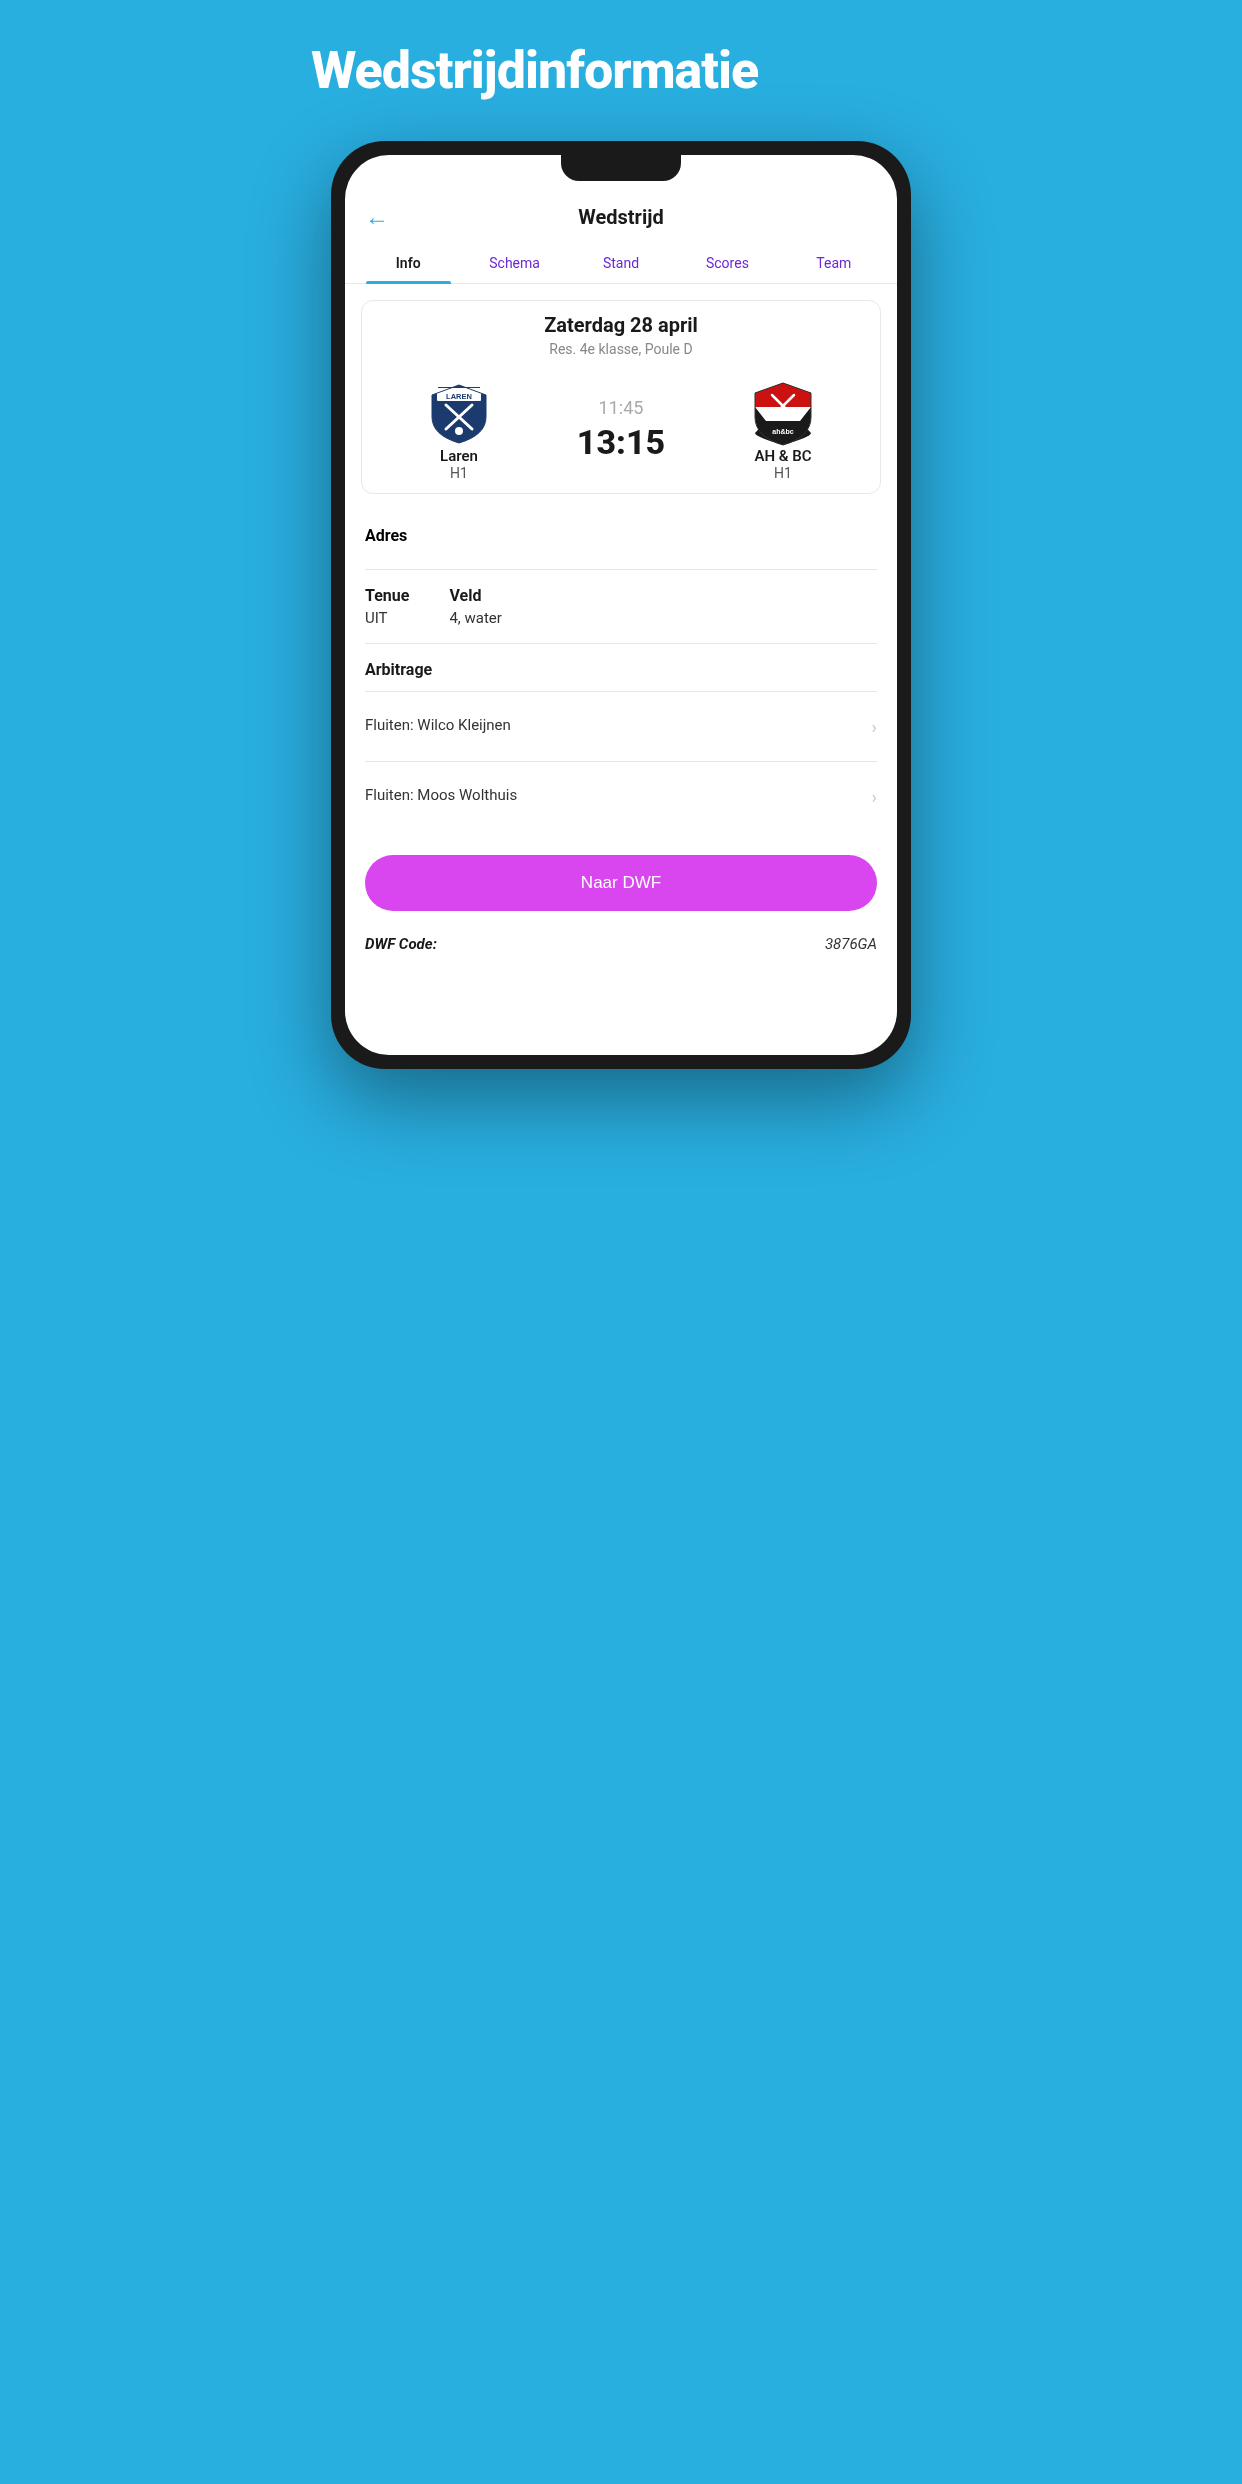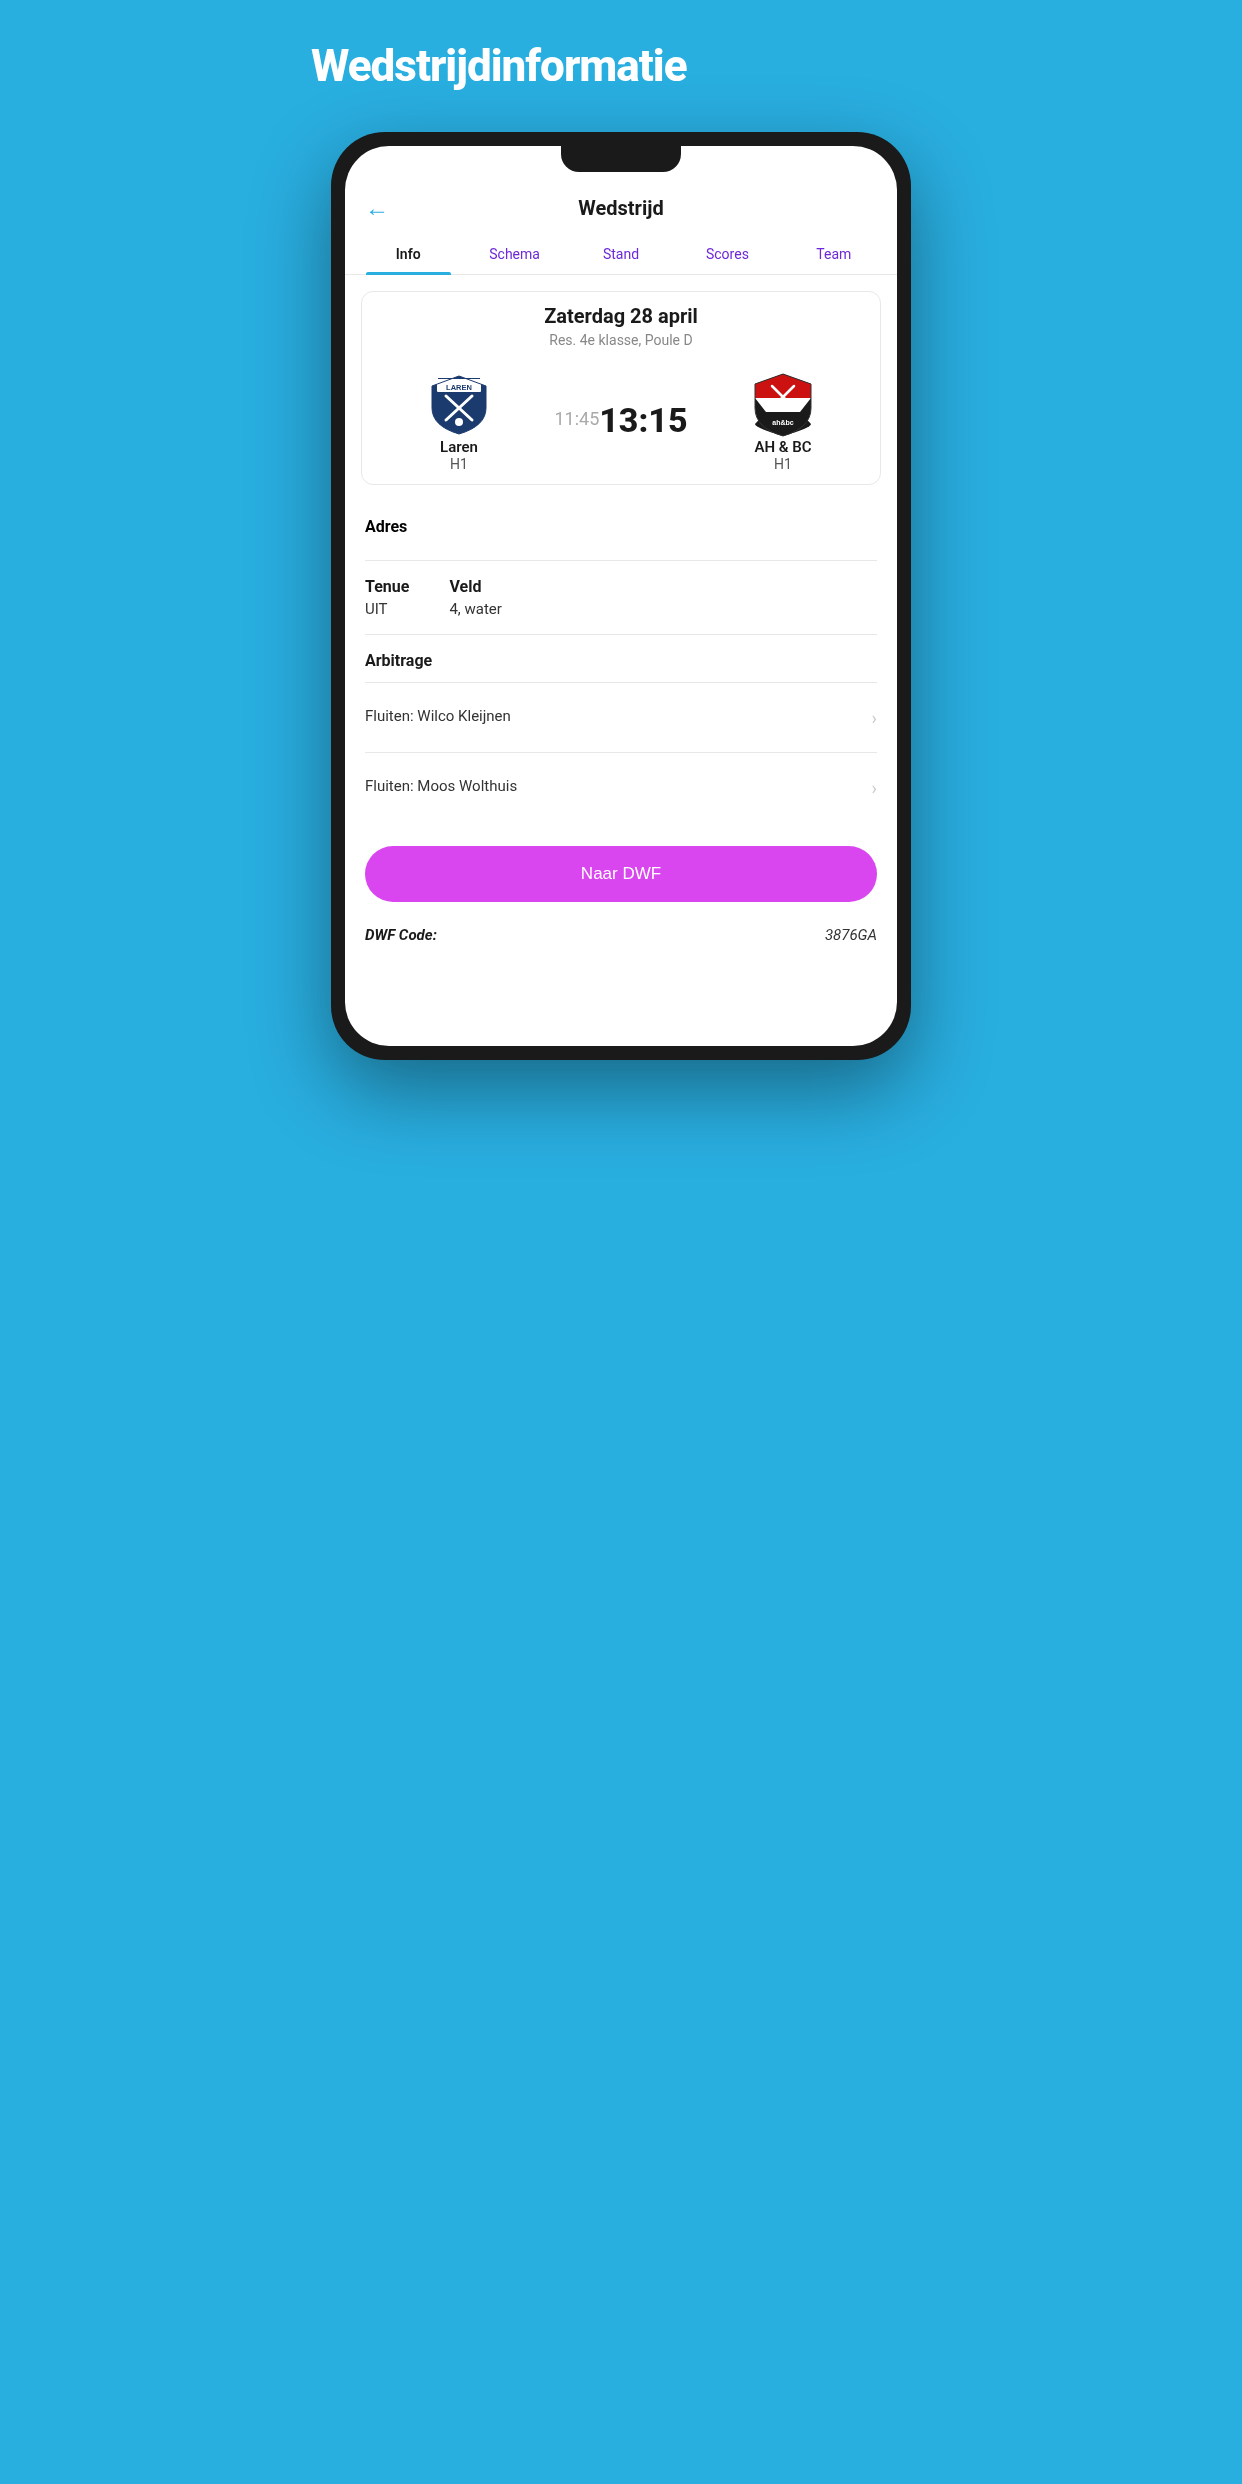--- a/index.html
+++ b/index.html
@@ -10,21 +10,21 @@
       min-height: 100vh;
       display: flex;
       flex-direction: column;
       align-items: center;
       font-family: -apple-system, BlinkMacSystemFont, 'Segoe UI', Roboto, Helvetica, Arial, sans-serif;
       padding: 40px 20px 60px;
     }
 
     .page-title {
       color: white;
-      font-size: 44px;
+      font-size: 52px;
       font-weight: 800;
       margin-bottom: 40px;
       text-align: left;
       width: 100%;
       max-width: 620px;
       letter-spacing: -1px;
     }
 
     
     .phone-frame {
@@ -156,21 +156,21 @@
     }
 
     .team-sub {
       font-size: 14px;
       color: #555;
     }
 
     .score-area {
       flex: 1;
       display: flex;
-      flex-direction: row;
+      flex-direction: column;
       align-items: center;
       justify-content: center;
     }
 
     .score-time {
       font-size: 18px;
       color: #aaa;
       margin-bottom: 4px;
     }
 

